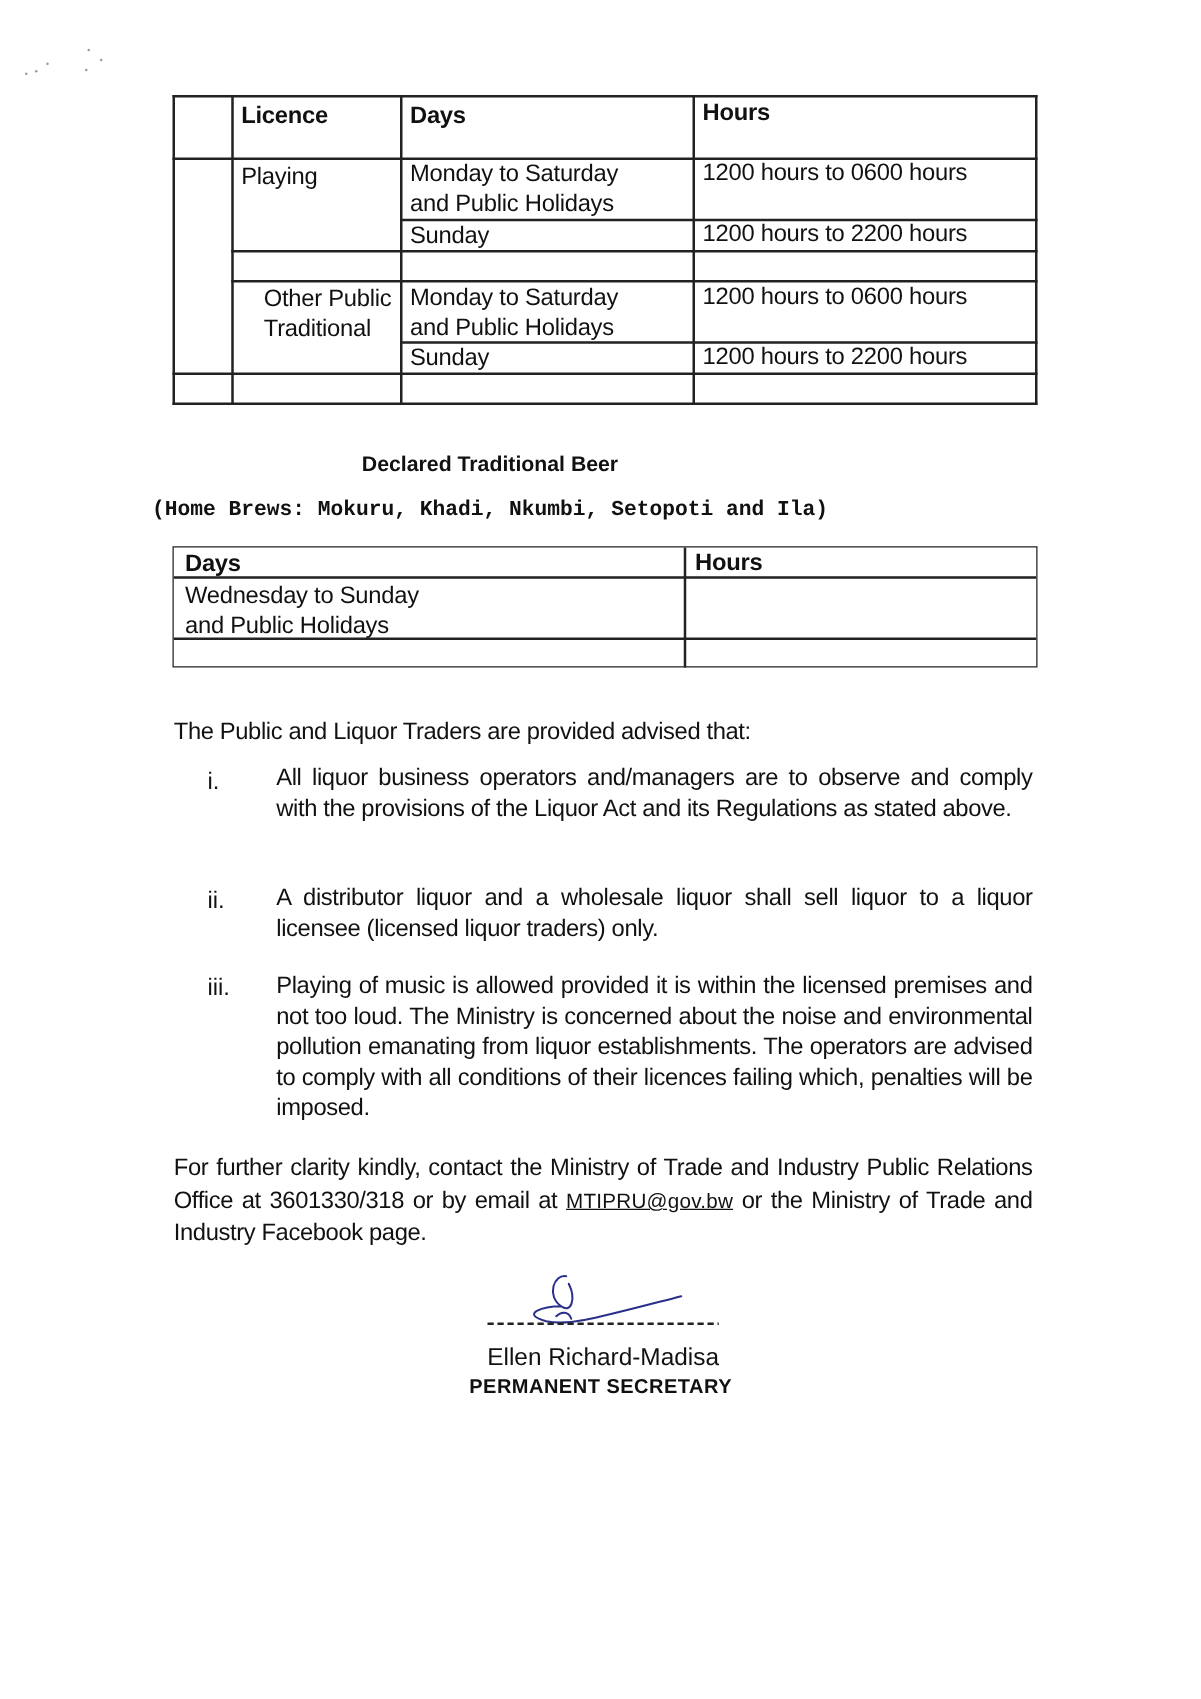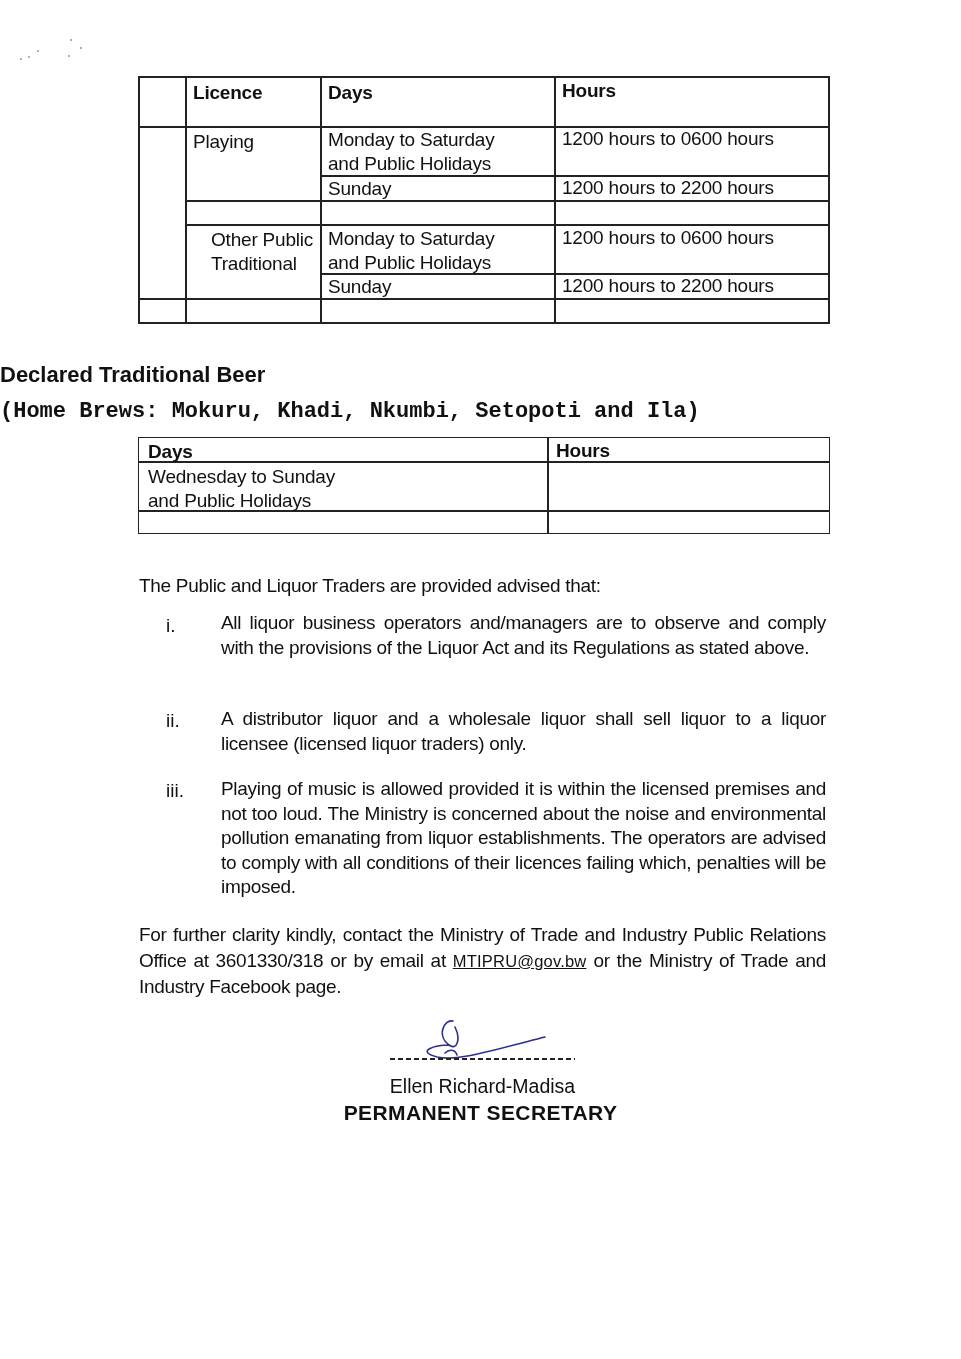--- a/index.html
+++ b/index.html
@@ -10,35 +10,35 @@
   
   .speck { position: absolute; width: 2px; height: 2px; background: #999; border-radius: 1px; }
 
   
   .t1 { position: absolute; left: 138px; top: 76px; width: 692px; height: 284px; }
   .t1 .line { position: absolute; background: #222; }
   .cell { position: absolute; font-size: 19px; line-height: 24px; letter-spacing: -0.2px; }
   .hdr { font-weight: bold; }
 
   
-  .sec-title { position: absolute; left: 0; width: 784px; font-weight: bold; font-size: 22px; }
+  .sec-title { position: absolute; left: 0; width: 784px; text-align: center; font-weight: bold; font-size: 17px; }
 
   
   .t2 { position: absolute; left: 138px; top: 437px; width: 692px; height: 97px; border: 1.5px solid #222; box-sizing: border-box; }
   .t2 .line { position: absolute; background: #222; }
 
   .para { position: absolute; font-size: 19px; line-height: 24.5px; letter-spacing: -0.3px; }
   .justify { text-align: justify; text-align-last: left; }
   .num { position: absolute; font-size: 19px; }
 
   .email { text-decoration: underline; font-size: 16.5px; letter-spacing: 0.2px; }
 
   .sig { position: absolute; left: 385px; top: 1015px; }
   .sig-name { position: absolute; left: 0; width: 961px; text-align: center; font-size: 19.5px; top: 1075px; padding-left: 2px; }
-  .sig-title { position: absolute; left: 0; width: 961px; text-align: center; font-size: 21px; font-weight: bold; top: 1101px; letter-spacing: 0.4px; }
+  .sig-title { position: absolute; left: 0; width: 961px; text-align: center; font-size: 16px; font-weight: bold; top: 1101px; letter-spacing: 0.4px; }
 </style>
 </head>
 <body>
 
 <div>
   <div class="speck" style="left:20px;top:58px;"></div>
   <div class="speck" style="left:28px;top:56px;"></div>
   <div class="speck" style="left:70px;top:39px;"></div>
   <div class="speck" style="left:80px;top:47px;"></div>
   <div class="speck" style="left:68px;top:55px;"></div>

